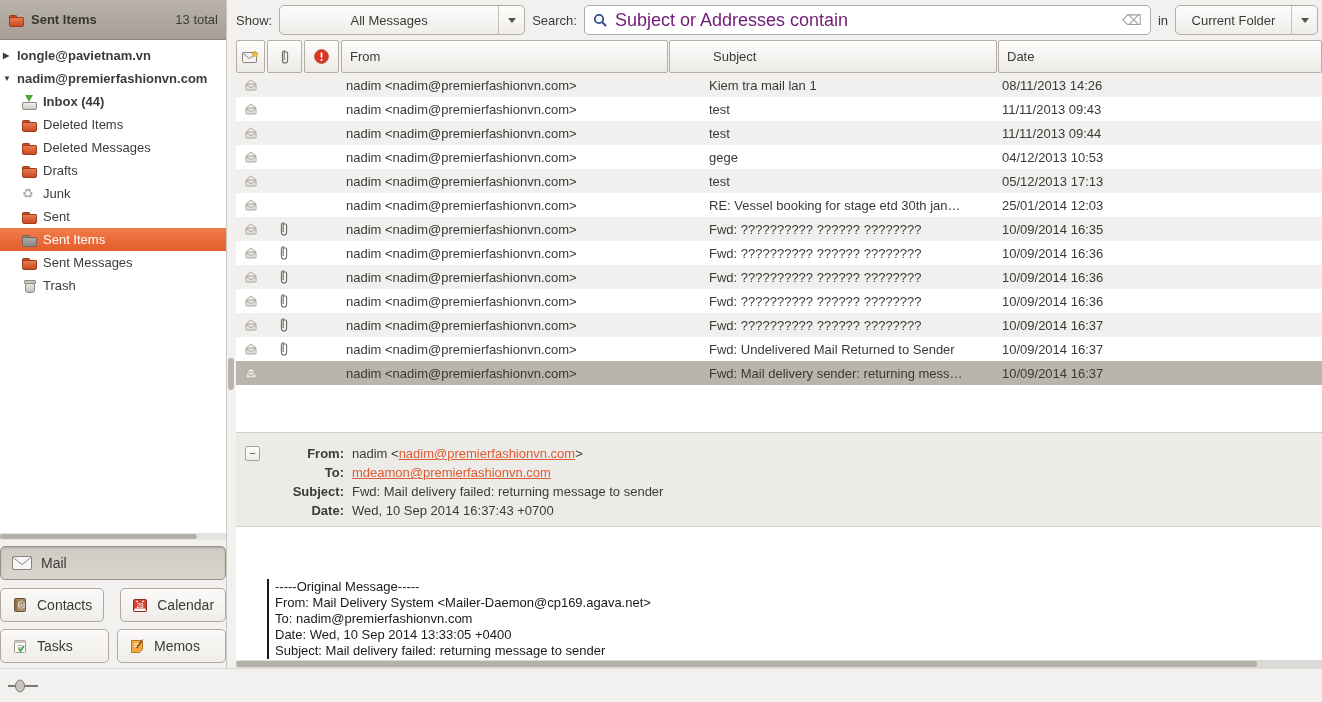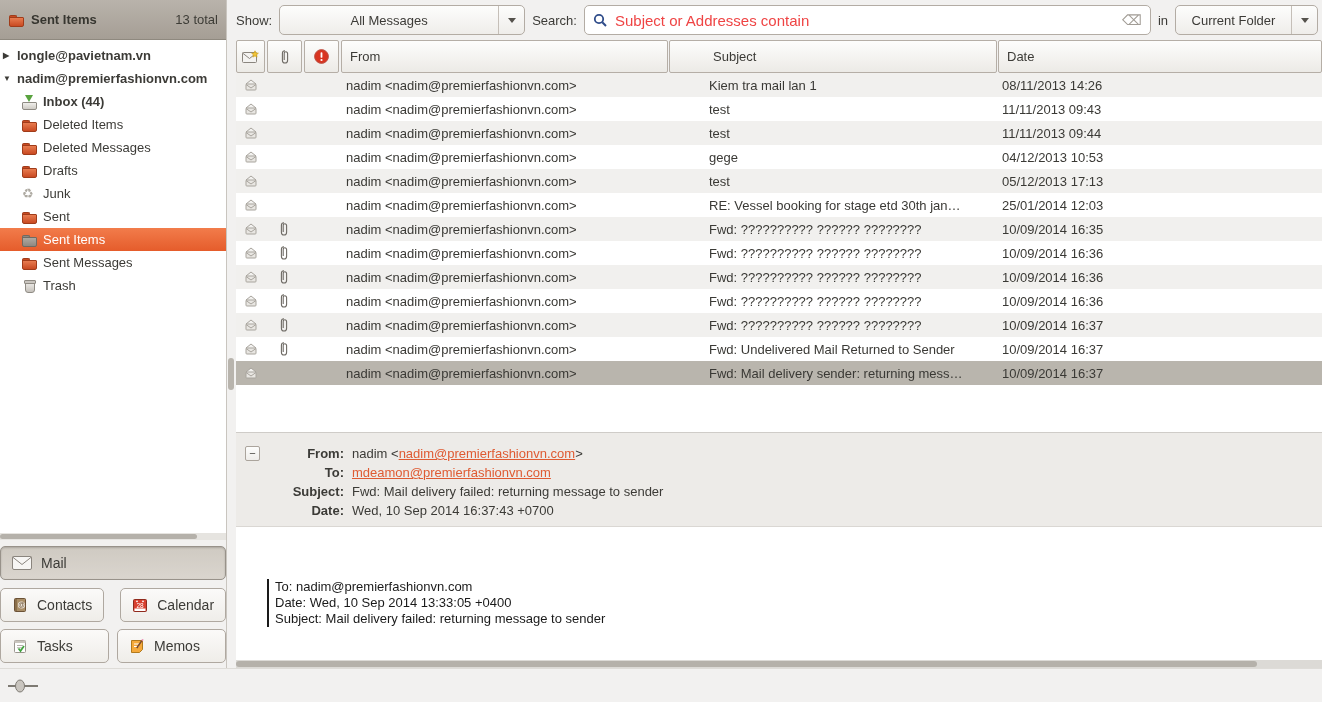--- a/index.html
+++ b/index.html
@@ -49,21 +49,21 @@
   .main { flex:1; display:flex; flex-direction:column; background:#FFF; }
   .toolbar { height:40px; flex:none; background:#F2F1F0; display:flex; align-items:center; gap:7px; padding:0 4px 0 0; font-size:13px; color:#3C3B37; }
   .combo { height:30px; display:flex; align-items:center; border:1px solid #B3ACA4; border-radius:5px;
     background:linear-gradient(#FDFDFC,#EFEDEA); color:#3C3B37; cursor:default; }
   .combo .cv { flex:1; text-align:center; padding:0 10px; }
   .combo .arrow-box { width:26px; align-self:stretch; display:flex; align-items:center; justify-content:center; border-left:1px solid #C5BFB8; }
   .tri-down { width:0; height:0; border-left:4px solid transparent; border-right:4px solid transparent; border-top:5px solid #55524C; }
   .combo-show { width:246px; }
   .combo-scope { width:143px; }
   .search-entry { flex:1; height:30px; border:1px solid #B3ACA4; border-radius:5px; background:#FFF; display:flex; align-items:center; padding:0 8px; gap:7px; }
-  .search-entry .ph { flex:1; color:#ef4444; font-size:15px; }
+  .search-entry .ph { flex:1; color:#701a75; font-size:18px; }
   .clear-ic { color:#A29D96; font-size:14px; }
 
   
   .list-area { height:392px; flex:none; background:#FFF; display:flex; flex-direction:column; }
   .list-header { height:33px; flex:none; display:flex; background:#F2F1F0; }
   .hbtn { height:33px; border:1px solid #B5AEA6; border-radius:2px; background:linear-gradient(#FDFDFC,#ECEAE6);
     display:flex; align-items:center; font-size:13px; color:#3C3B37; cursor:default; }
   .hbtn.hicon { justify-content:center; margin-right:2px; }
   .hb1 { width:29px; } .hb2 { width:35px; } .hb3 { width:35px; }
   .hb-from { width:327px; padding-left:8px; margin-right:1px; }
@@ -525,20 +525,22 @@
             <span class="pv-label">Subject:</span>
             <span class="pv-value">Fwd: Mail delivery failed: returning message to sender</span>
           </div>
           <div class="pv-row">
             <span class="pv-label">Date:</span>
             <span class="pv-value">Wed, 10 Sep 2014 16:37:43 +0700</span>
           </div>
         </div>
         <div class="pv-body">
           <div class="quote" id="quote">
+              <div class="q-line">-----Original Message-----</div>
+              <div class="q-line">From: Mail Delivery System &lt;Mailer-Daemon@cp169.agava.net&gt;</div>
               <div class="q-line">To: nadim@premierfashionvn.com</div>
               <div class="q-line">Date: Wed, 10 Sep 2014 13:33:05 +0400</div>
               <div class="q-line">Subject: Mail delivery failed: returning message to sender</div>
             </div>
         </div>
       </div>
       <div class="pv-hscroll">
         <div class="thumb"></div>
       </div>
     </div>

